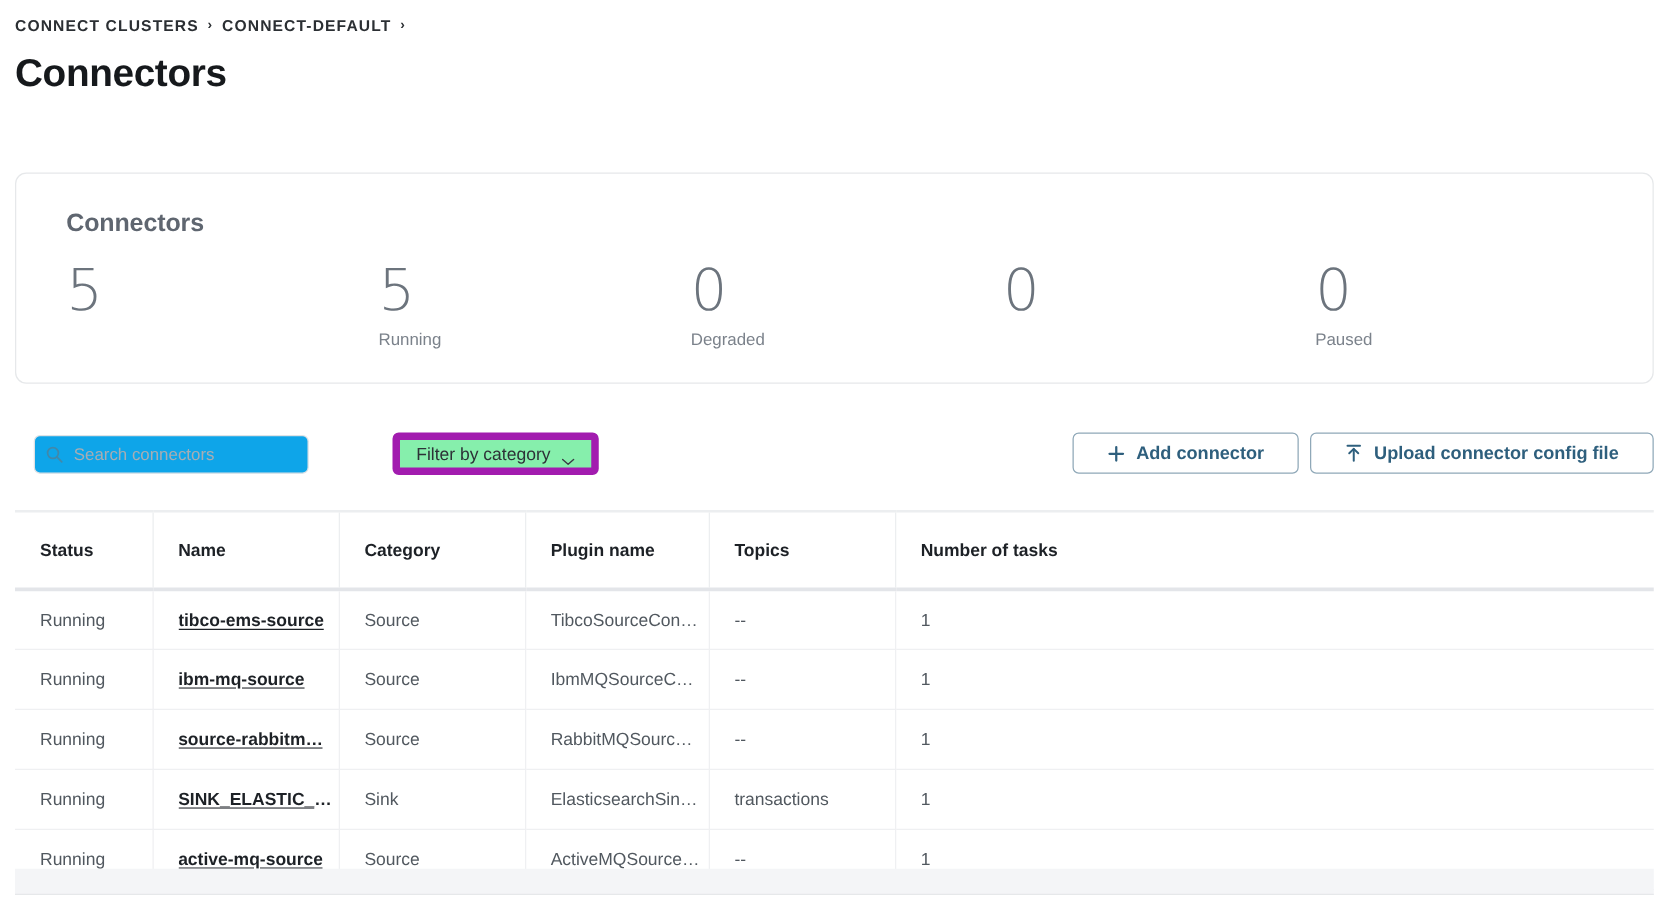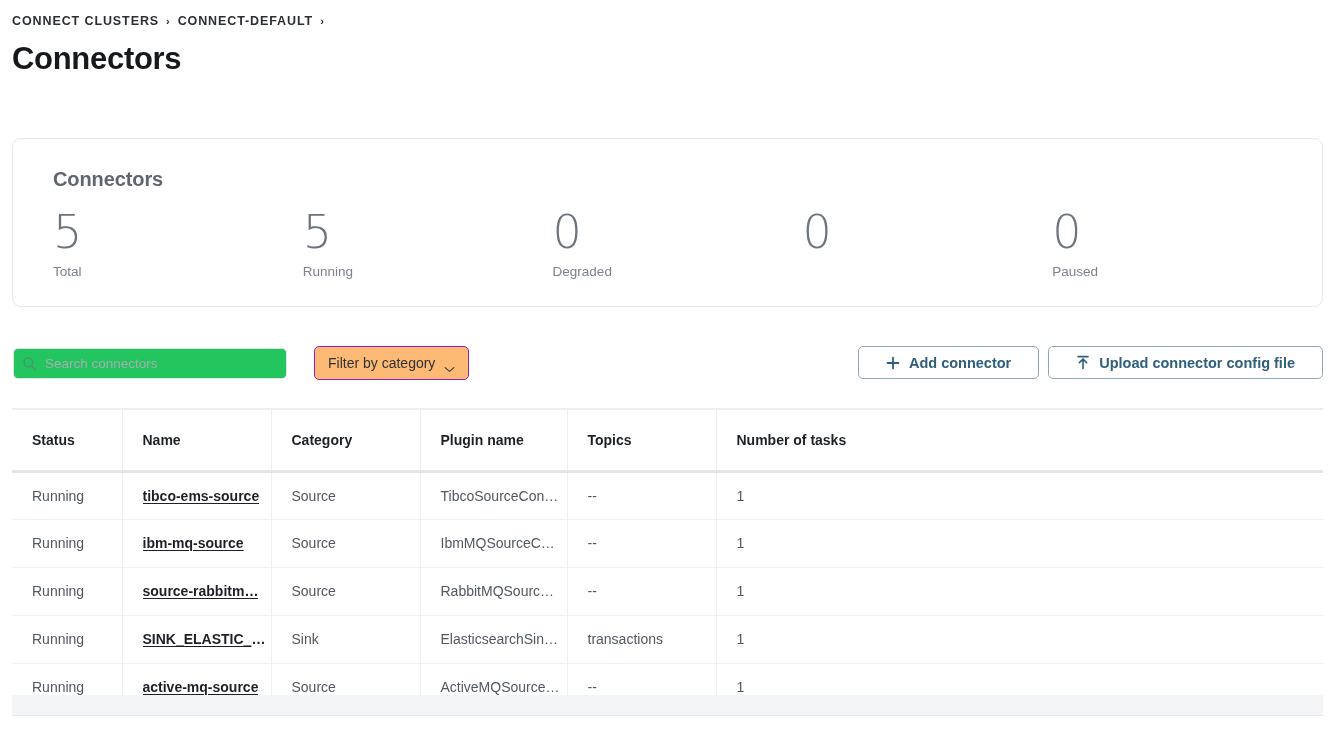--- a/index.html
+++ b/index.html
@@ -57,37 +57,37 @@
     font-family: "DejaVu Sans", sans-serif;
   }
   .stat-label {
     font-size: 13.5px; color: #7b828b; margin-top: 3px; line-height: 17px;
   }
 
   
   .toolbar { position: absolute; left: 0; top: 348px; width: 1337px; height: 32px; }
 
   .search-box {
-    position: absolute; left: 13px; top: 0;
-    width: 274px; height: 31px;
+    position: absolute; left: 27px; top: 0;
+    width: 220px; height: 31px;
     border: 1px solid #dfe2e5; border-radius: 5px;
-    background: #22c55e; display: flex; align-items: center; padding: 0 8px;
+    background: #0ea5e9; display: flex; align-items: center; padding: 0 8px;
   }
   .search-icon { width: 15px; height: 15px; flex: 0 0 15px; margin-right: 8px; opacity: .55; }
   .search-input {
     border: 0; outline: 0; font-size: 13.5px; color: #3a3f45;
     font-family: "Liberation Sans", sans-serif; width: 100%; background: transparent;
     padding: 0;
   }
   .search-input::placeholder { color: #a8adb3; }
 
   .filter-btn {
     position: absolute; left: 314px; top: -2px;
     height: 34px; padding: 0 13px;
-    border: 1px solid #a21caf; border-radius: 5px; background: #fdba74;
+    border: 6px solid #a21caf; border-radius: 5px; background: #86efac;
     display: flex; align-items: center; gap: 9px; cursor: pointer;
     font-size: 14px; color: #2d3237; font-family: "Liberation Sans", sans-serif;
   }
   .chevron { width: 11px; height: 7px; flex: 0 0 11px; }
 
   .btn-group { position: absolute; right: 14px; top: -2px; display: flex; gap: 9px; }
   .action-btn {
     height: 33px; padding: 0 27px;
     border: 1px solid #8fa8b8; border-radius: 5px; background: #fff;
     display: flex; align-items: center; gap: 9px; cursor: pointer;
@@ -152,21 +152,20 @@
     <span class="sep">›</span>
   </nav>
 
   <h1 class="page-title">Connectors</h1>
 
   <section class="summary-card">
     <div class="summary-card-title">Connectors</div>
     <div class="stats-row">
       <div class="stat">
         <div class="stat-value">5</div>
-        <div class="stat-label">Total</div>
       </div>
       <div class="stat">
         <div class="stat-value">5</div>
         <div class="stat-label">Running</div>
       </div>
       <div class="stat">
         <div class="stat-value">0</div>
         <div class="stat-label">Degraded</div>
       </div>
       <div class="stat">

